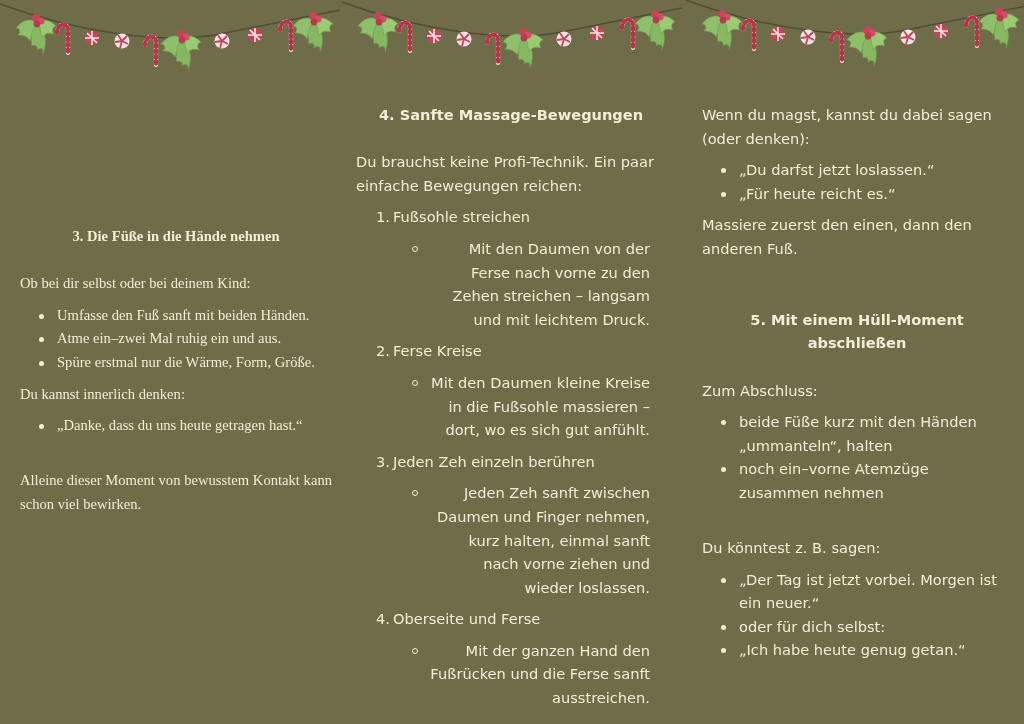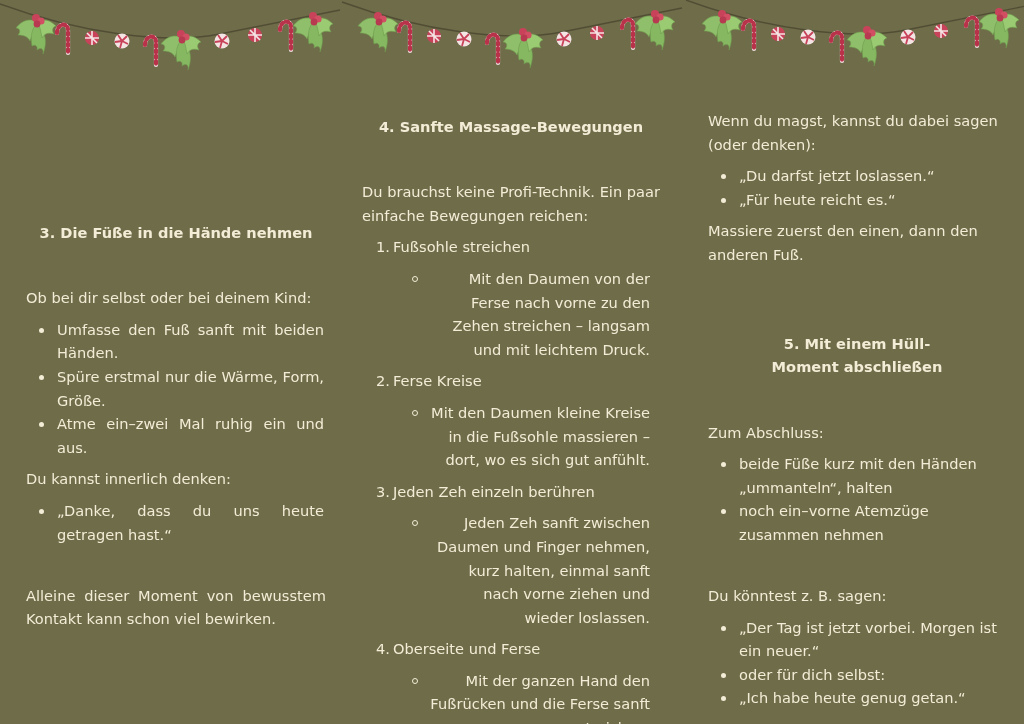--- a/index.html
+++ b/index.html
@@ -7,23 +7,23 @@
     width: 1024px; height: 724px; overflow: hidden;
     background: #6f6c4a;
     font-family: "DejaVu Sans", "Liberation Sans", sans-serif;
     color: #f3ecd6;
     position: relative;
   }
   .garland { position: absolute; left: 0; top: 0; width: 1024px; height: 80px; }
   .col { position: absolute; top: 0; font-size: 14.6px; line-height: 23.6px; }
   .col h2 {
     font-size: 14.6px; font-weight: bold; text-align: center;
-    margin: 12px; line-height: 23.6px;
+    margin: 0; line-height: 23.6px;
   }
-  .col p { margin: 6px; }
+  .col p { margin: 0; }
   .gap { height: 23.6px; }
   ul, ol { margin: 8px; padding: 0; list-style: none; }
   .bul li { position: relative; padding-left: 29px; }
   .bul li::before {
     content: ""; position: absolute; left: 11px; top: 10px;
     width: 5px; height: 5px; border-radius: 50%; background: #f3ecd6;
   }
   .just li { text-align: justify; text-align-last: auto; }
   .justp { text-align: justify; }
   .num > li { position: relative; padding-left: 29px; }
@@ -71,28 +71,28 @@
       <use href="#pepR" x="255" y="35"></use>
       <use href="#cane" x="285" y="24"></use>
       <use href="#holly" x="315" y="20"></use>
     </g>
   </defs>
   <use href="#segment" x="0" y="0"></use>
   <use href="#segment" x="342" y="-2"></use>
   <use href="#segment" x="686" y="-4"></use>
 </svg>
 
-<div class="col" style="left:20px; width:312px; top:209px;">
+<div class="col" style="left:20px; width:312px; top:225px;font-family:Liberation Serif, serif;">
   <h2>3. Die Füße in die Hände nehmen</h2>
   <div class="gap"></div>
   <p>Ob bei dir selbst oder bei deinem Kind:</p>
   <ul class="bul just">
     <li>Umfasse den Fuß sanft mit beiden Händen.</li>
+    <li>Atme ein–zwei Mal ruhig ein und aus.</li>
     <li>Spüre erstmal nur die Wärme, Form, Größe.</li>
-    <li>Atme ein–zwei Mal ruhig ein und aus.</li>
   </ul>
   <p>Du kannst innerlich denken:</p>
   <ul class="bul just">
     <li>„Danke, dass du uns heute getragen hast.“</li>
   </ul>
   <div class="gap"></div>
   <p class="justp">Alleine dieser Moment von bewusstem Kontakt kann schon viel bewirken.</p>
 </div>
 
 <div class="col" style="left:356px; width:310px; top:103px;">

